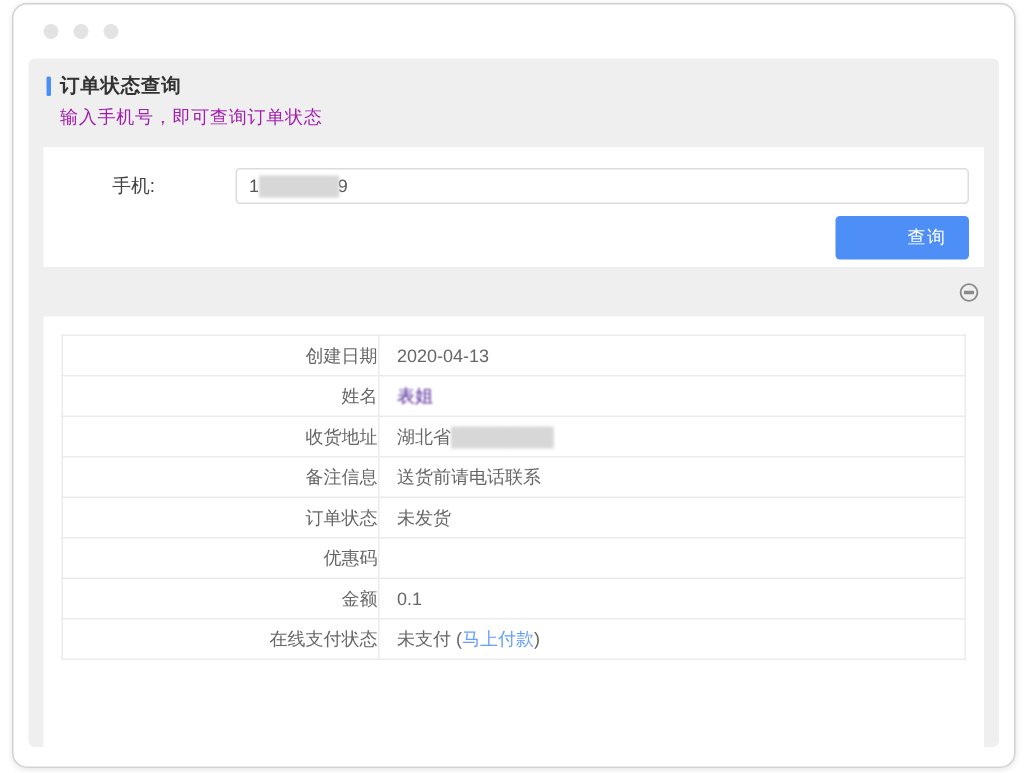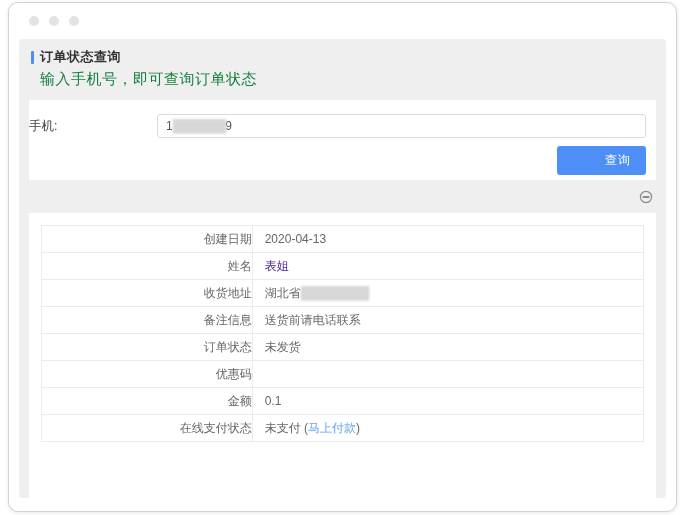--- a/index.html
+++ b/index.html
@@ -17,26 +17,26 @@
 
   .panel {
     flex:1; margin:0 10px 13px 10px; background:#efefef; border-radius:4px;
     display:flex; flex-direction:column; overflow:hidden;
   }
 
   .header { padding:9px 12px 0 12px; }
   .title-row { display:flex; align-items:center; }
   .accent-bar { width:3px; height:13px; border-radius:1px; margin-right:6px; }
   .title { font-size:13px; font-weight:bold; color:#333; letter-spacing:.5px; }
-  .subtitle { font-size:15px; color:#15803d; margin:4px 0 0 9px; letter-spacing:.5px; }
+  .subtitle { font-size:12px; color:#a21caf; margin:4px 0 0 9px; letter-spacing:.5px; }
 
   .card { background:#fff; margin:0 10px; }
   .form-card { margin-top:11px; height:80px; }
   .form-row { display:flex; align-items:center; padding:14px 10px 0 0; }
-  .phone-label { width:120px; text-align:left; font-size:12.5px; color:#444; margin-right:8px; }
+  .phone-label { width:120px; text-align:center; font-size:12.5px; color:#444; margin-right:8px; }
   .phone-input {
     flex:1; height:24px; line-height:22px; border:1px solid #dcdcdc; border-radius:3px;
     padding:0 8px; font-size:12px; color:#555; background:#fff; cursor:text; overflow:hidden;
     white-space:nowrap;
   }
   .button-row { text-align:right; padding:8px 10px 0 0; }
   .query-btn {
     border:none; border-radius:3px; color:#fff; font-size:12px;
     padding:6px 15px; cursor:pointer; letter-spacing:1px;
     font-family:"Liberation Sans","DejaVu Sans",sans-serif;

